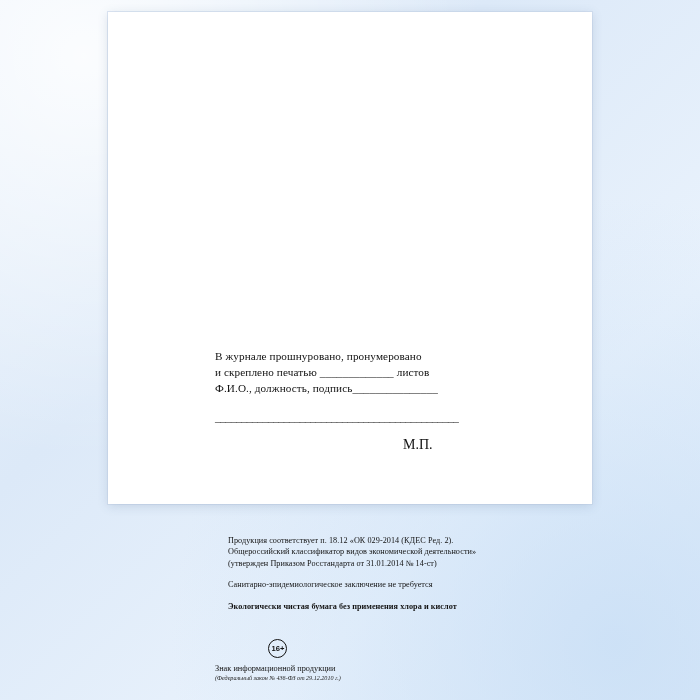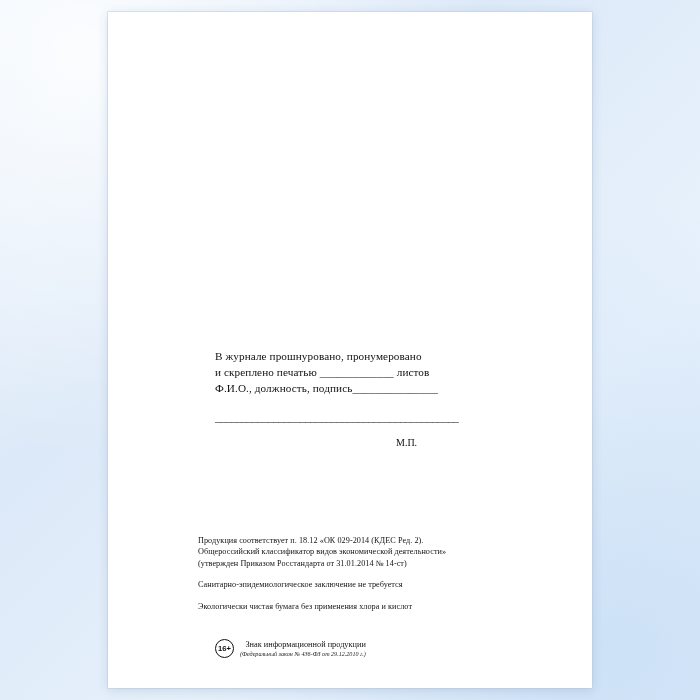--- a/index.html
+++ b/index.html
@@ -26,21 +26,21 @@
     background:
       radial-gradient(circle at 12% 8%, rgba(255,255,255,0.85) 0%, rgba(255,255,255,0) 45%),
       radial-gradient(circle at 88% 92%, rgba(198,221,245,0.75) 0%, rgba(198,221,245,0) 50%);
     pointer-events: none;
   }
   .page-sheet {
     position: absolute;
     left: 108px;
     top: 12px;
     width: 484px;
-    height: 676px;
+    height: 492px;
     background: #ffffff;
     box-shadow: 0 2px 10px rgba(60,90,130,0.18), 0 0 0 1px rgba(200,215,235,0.55);
   }
   .sheet-inner {
     position: absolute;
     inset: 0;
   }
 
   
   .mid-block {
@@ -57,75 +57,76 @@
     white-space: nowrap;
   }
   .mid-block .rule-long {
     display: block;
     margin-top: 12px;
     white-space: nowrap;
     letter-spacing: -0.3px;
   }
   .mp {
     position: absolute;
-    left: 288px;
+    left: 295px;
     top: 425px;
-    font-size: 10px;
+    font-size: 14px;
     color: #111;
   }
 
   
   .legal {
     position: absolute;
-    left: 90px;
+    left: 120px;
     top: 523px;
     width: 350px;
     color: #131313;
   }
   .legal p {
     margin: 0;
     font-size: 8.2px;
     line-height: 11.4px;
     letter-spacing: 0.05px;
   }
   .legal .para {
     margin-bottom: 10px;
   }
   .legal .italic {
   }
   .legal .tight {
     margin-bottom: 0;
+    font-weight: bold;
   }
 
   .info-row {
     position: absolute;
     left: 107px;
     top: 627px;
     display: flex;
     align-items: center;
     gap: 6px;
+    flex-direction: column;
   }
   .age-badge {
     width: 17px;
     height: 17px;
     border-radius: 50%;
     border: 1.3px solid #111;
     display: flex;
     align-items: center;
     justify-content: center;
     font-size: 7.6px;
     font-weight: bold;
     color: #111;
     font-family: "Liberation Sans", sans-serif;
     flex: 0 0 auto;
   }
   .info-text {
     display: flex;
     flex-direction: column;
-    text-align: right;
   }
   .info-text .t1 {
     font-size: 8.3px;
     line-height: 10px;
     color: #131313;
   }
   .info-text .t2 {
     font-size: 6.1px;
     line-height: 8px;
     font-style: italic;

